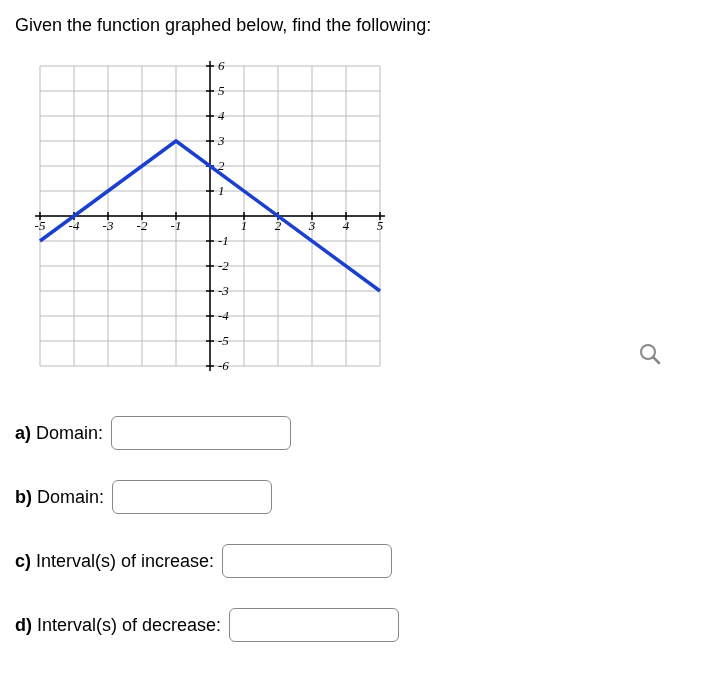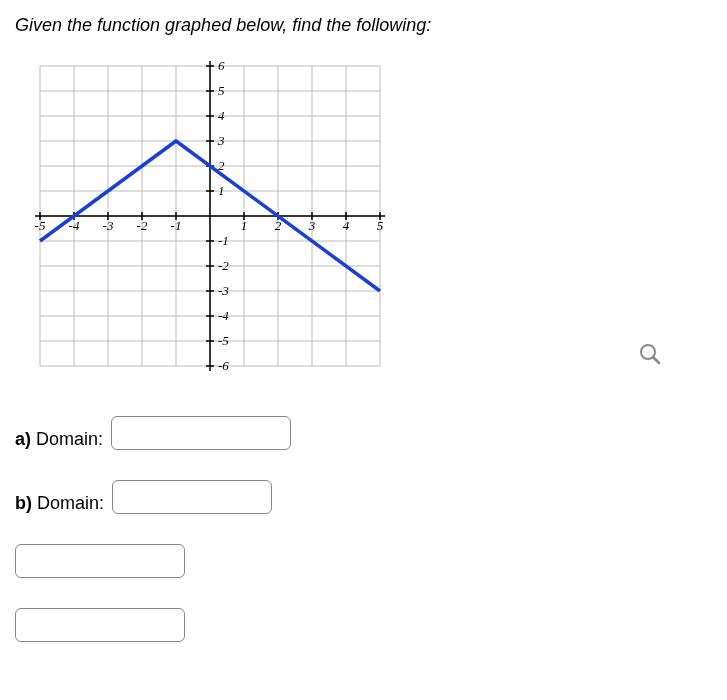--- a/index.html
+++ b/index.html
@@ -9,38 +9,37 @@
     }
     body {
       font-family: Arial, sans-serif;
       padding: 15px;
       background: white;
       width: 727px;
     }
     .prompt {
       font-size: 18px;
       margin-bottom: 20px;
-      font-style: italic;
     }
     .graph-container {
       margin-left: 15px;
       margin-bottom: 40px;
       position: relative;
     }
     .graph {
       display: block;
     }
     .magnifier {
       position: absolute;
       bottom: 10px;
       right: 50px;
     }
     .question-row {
       display: flex;
-      align-items: flex-end;
+      align-items: center;
       margin-bottom: 30px;
       font-size: 18px;
     }
     .question-label {
       margin-right: 8px;
     }
     .question-label strong {
       font-weight: bold;
     }
     .answer-input {
@@ -150,18 +149,20 @@
   <span class="question-label"><strong>a)</strong><span> Domain: </span></span>
   <input type="text" class="answer-input input-domain" style="">
 </div>
 
 <div class="question-row">
   <span class="question-label"><strong>b)</strong><span> Domain: </span></span>
   <input type="text" class="answer-input input-range" style="">
 </div>
 
 <div class="question-row">
+  <span class="question-label"><strong>c)</strong><span> Interval(s) of increase: </span></span>
   <input type="text" class="answer-input input-increase" style="">
 </div>
 
 <div class="question-row">
+  <span class="question-label"><strong>d)</strong><span> Interval(s) of decrease: </span></span>
   <input type="text" class="answer-input input-decrease" style="">
 </div>
 
 </body></html>

